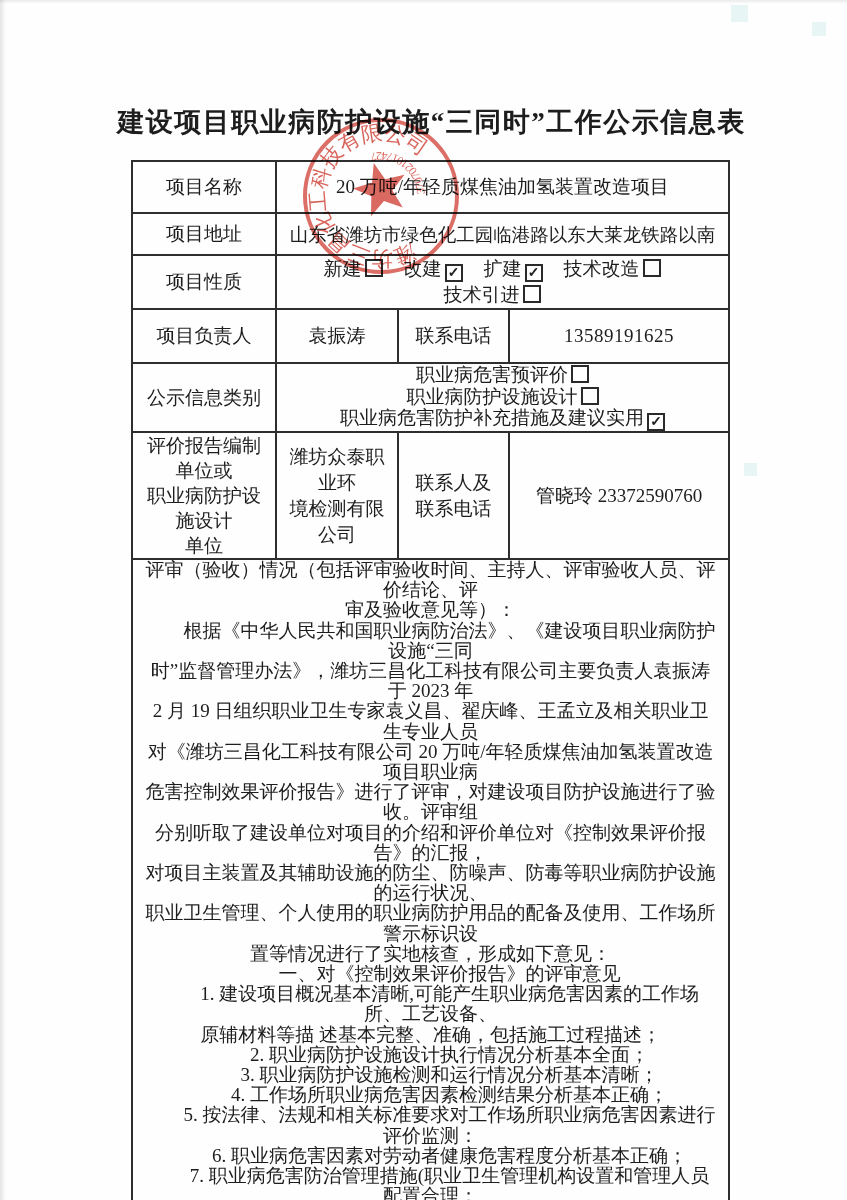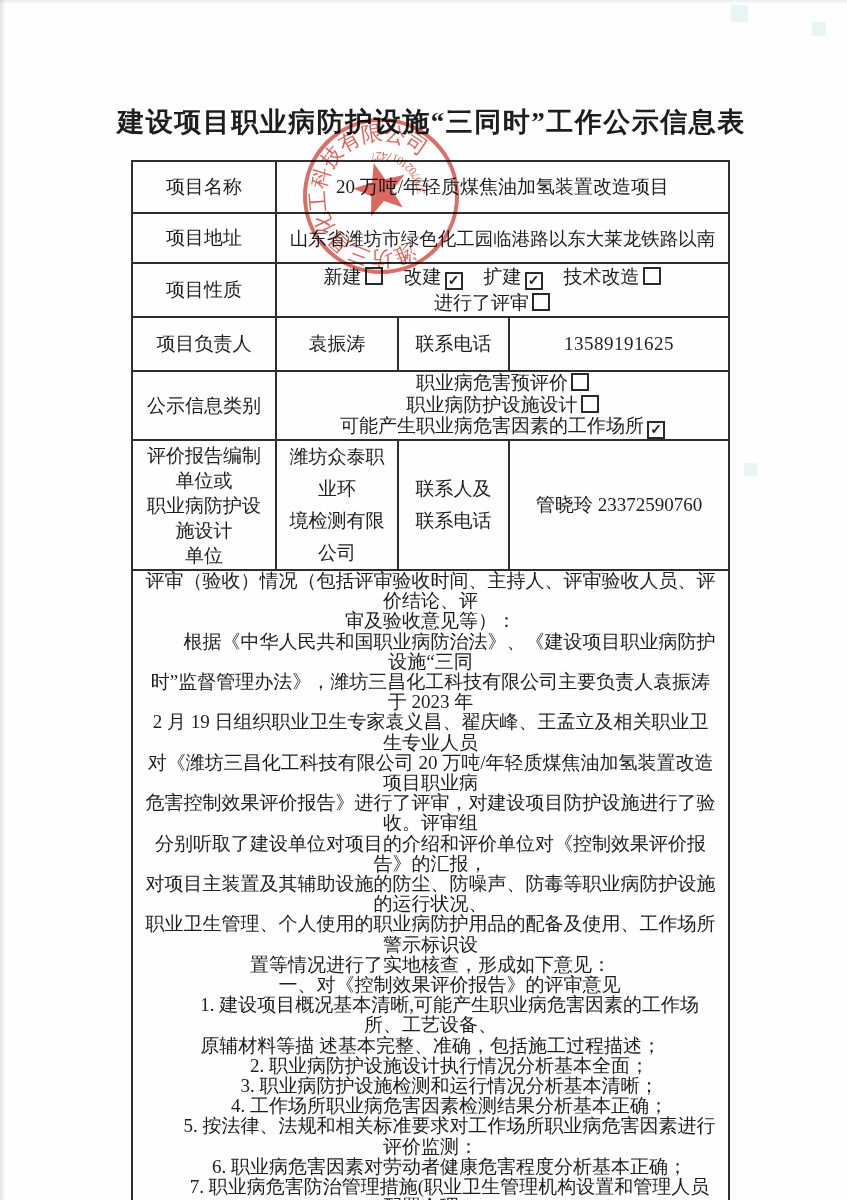--- a/index.html
+++ b/index.html
@@ -33,21 +33,21 @@
   .nature-cell { text-align:left; padding-left:15px; }
   .nature-cell .opt { margin-right:21px; white-space:nowrap; }
   .pub-cell { text-align:left; padding-left:9px; font-size:18.5px; }
   .pub-cell .opt { display:block; line-height:21.5px; }
   .cbox {
     display:inline-block; width:14px; height:14px; border:2px solid #2a2a2a;
     margin-left:3px; vertical-align:-2px; font-size:14px; line-height:13px;
     font-weight:700; text-align:center; color:#1d1d1d;
   }
 
-  .mid { font-size:19px; line-height:32px; }
+  .mid { font-size:19px; line-height:26px; }
   .phone { font-size:20px; letter-spacing:.5px; }
   .unit-label { font-size:18.5px; line-height:25px; }
   .contact-val { font-size:18px; }
 
   .review-cell {
     text-align:left; vertical-align:top; padding:3px 2px 0 4px;
     font-size:16.4px; line-height:20.2px;
   }
   .review-heading, .review-section { font-weight:400; white-space:pre-wrap; }
   .review-intro, .review-items { white-space:pre-wrap; }
@@ -75,40 +75,40 @@
       <col style="width:144px">
         <col style="width:122px">
         <col style="width:111px">
         <col style="width:220px">
     </colgroup>
     <tbody>
         <tr style="height:52px">
       <td class="label-cell">项目名称</td>
       <td colspan="3">20 万吨/年轻质煤焦油加氢装置改造项目</td>
     </tr>
-    <tr style="height:50px">
+    <tr style="height:42px">
       <td class="label-cell">项目地址</td>
       <td colspan="3" style="font-size:18.5px;margin-top:12px;">山东省潍坊市绿色化工园临港路以东大莱龙铁路以南</td>
     </tr>
     <tr style="height:42px">
       <td class="label-cell">项目性质</td>
-      <td colspan="3" class="nature-cell"><span class="opt"><span>新建</span><span class="cbox"></span></span><span class="opt"><span>改建</span><span class="cbox">✓</span></span><span class="opt"><span>扩建</span><span class="cbox">✓</span></span><span class="opt"><span>技术改造</span><span class="cbox"></span></span><span class="opt"><span>进行了评审</span><span class="cbox"></span></span></td>
+      <td colspan="3" class="nature-cell"><span class="opt"><span>新建</span><span class="cbox"></span></span><span class="opt"><span>改建</span><span class="cbox">✓</span></span><span class="opt"><span>扩建</span><span class="cbox">✓</span></span><span class="opt"><span>技术改造</span><span class="cbox"></span></span><span class="opt"><span>技术引进</span><span class="cbox"></span></span></td>
     </tr>
     <tr style="height:54px">
       <td class="label-cell">项目负责人</td>
       <td>袁振涛</td>
       <td>联系电话</td>
       <td class="phone">13589191625</td>
     </tr>
     <tr style="height:63px">
       <td class="label-cell">公示信息类别</td>
       <td colspan="3" class="pub-cell">
             <span class="opt"><span>职业病危害预评价</span><span class="cbox"></span></span>
             <span class="opt"><span>职业病防护设施设计</span><span class="cbox"></span></span>
-            <span class="opt"><span>可能产生职业病危害因素的工作场所</span><span class="cbox">✓</span></span>
+            <span class="opt"><span>职业病危害防护补充措施及建议实用</span><span class="cbox">✓</span></span>
           </td>
     </tr>
     <tr style="height:81px">
       <td class="label-cell pre unit-label">评价报告编制单位或
 职业病防护设施设计
 单位</td>
       <td class="pre mid">潍坊众泰职业环
 境检测有限公司</td>
       <td class="pre mid">联系人及
 联系电话</td>

